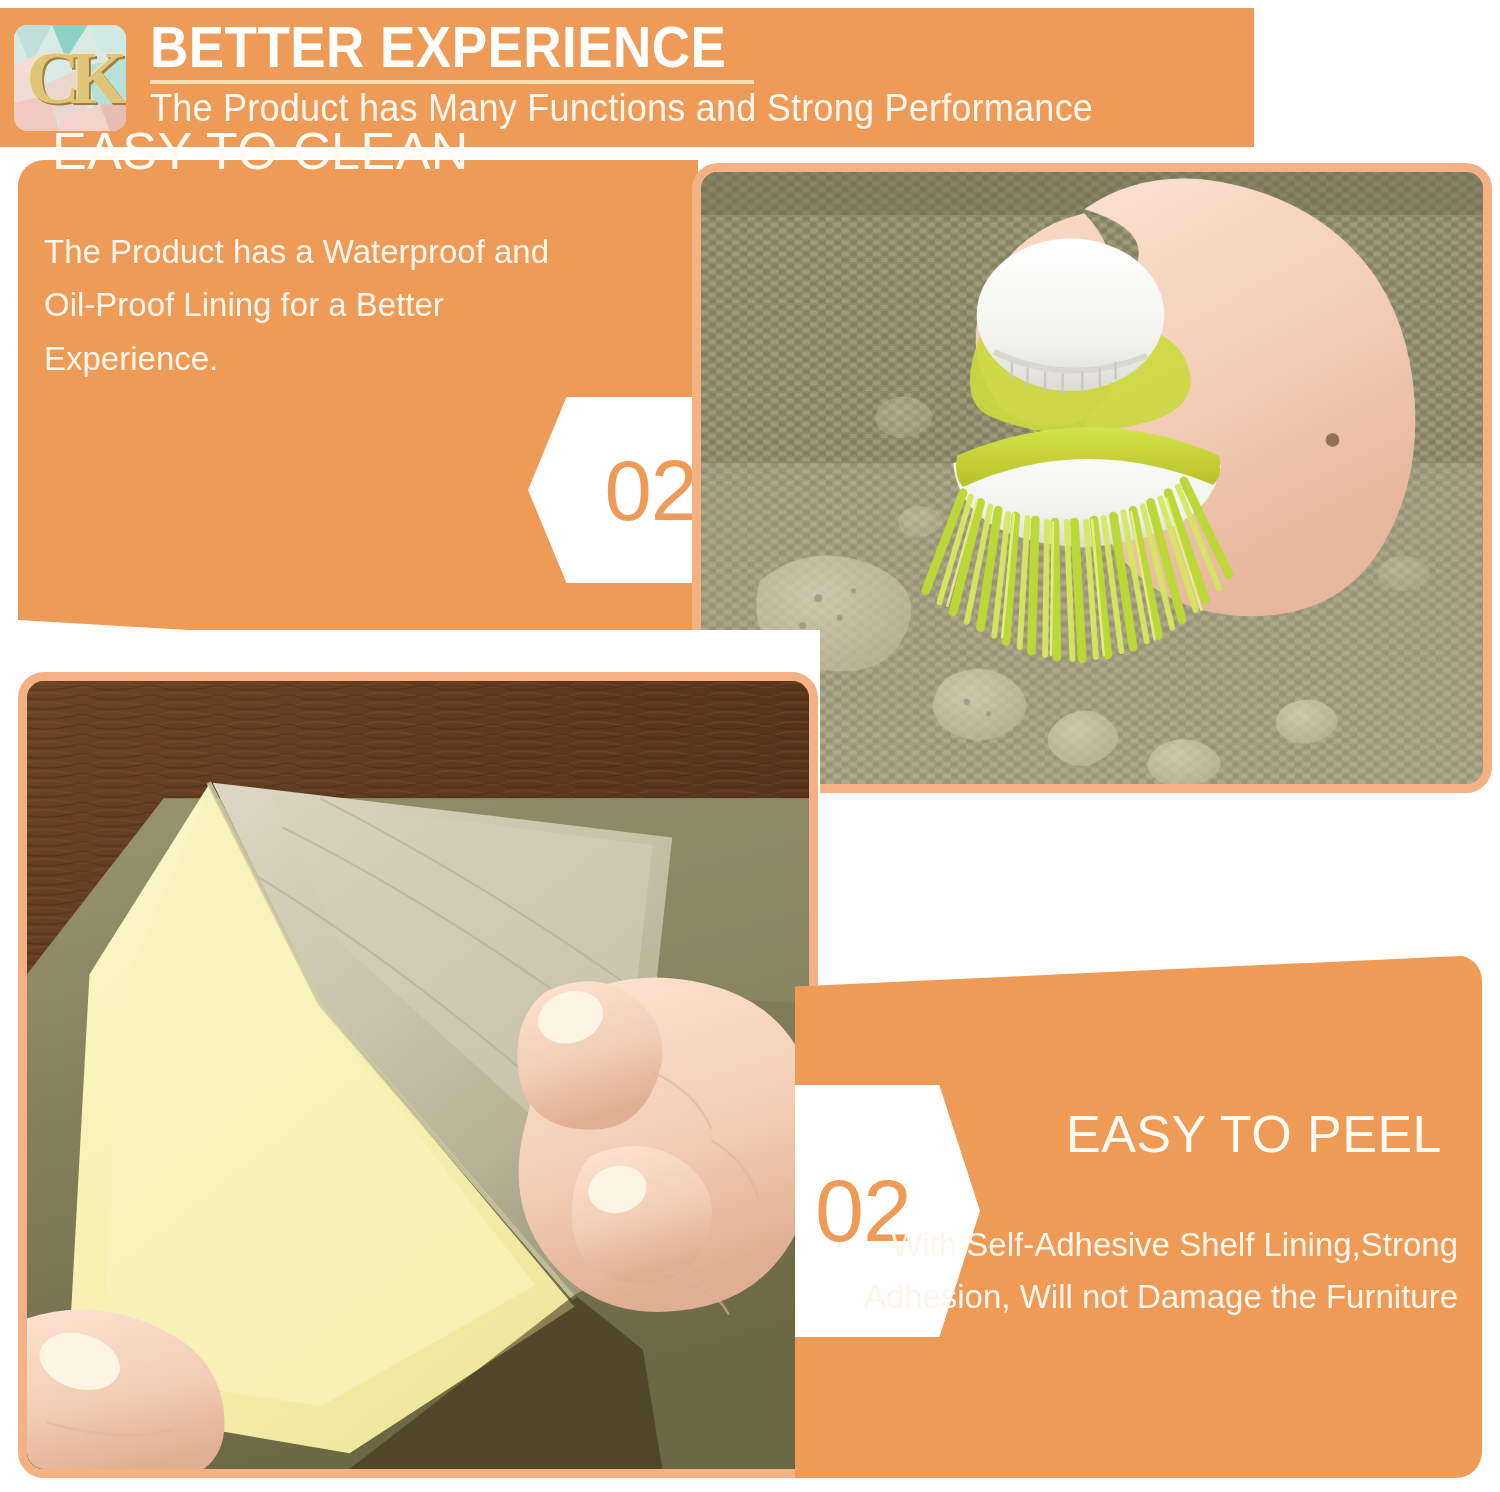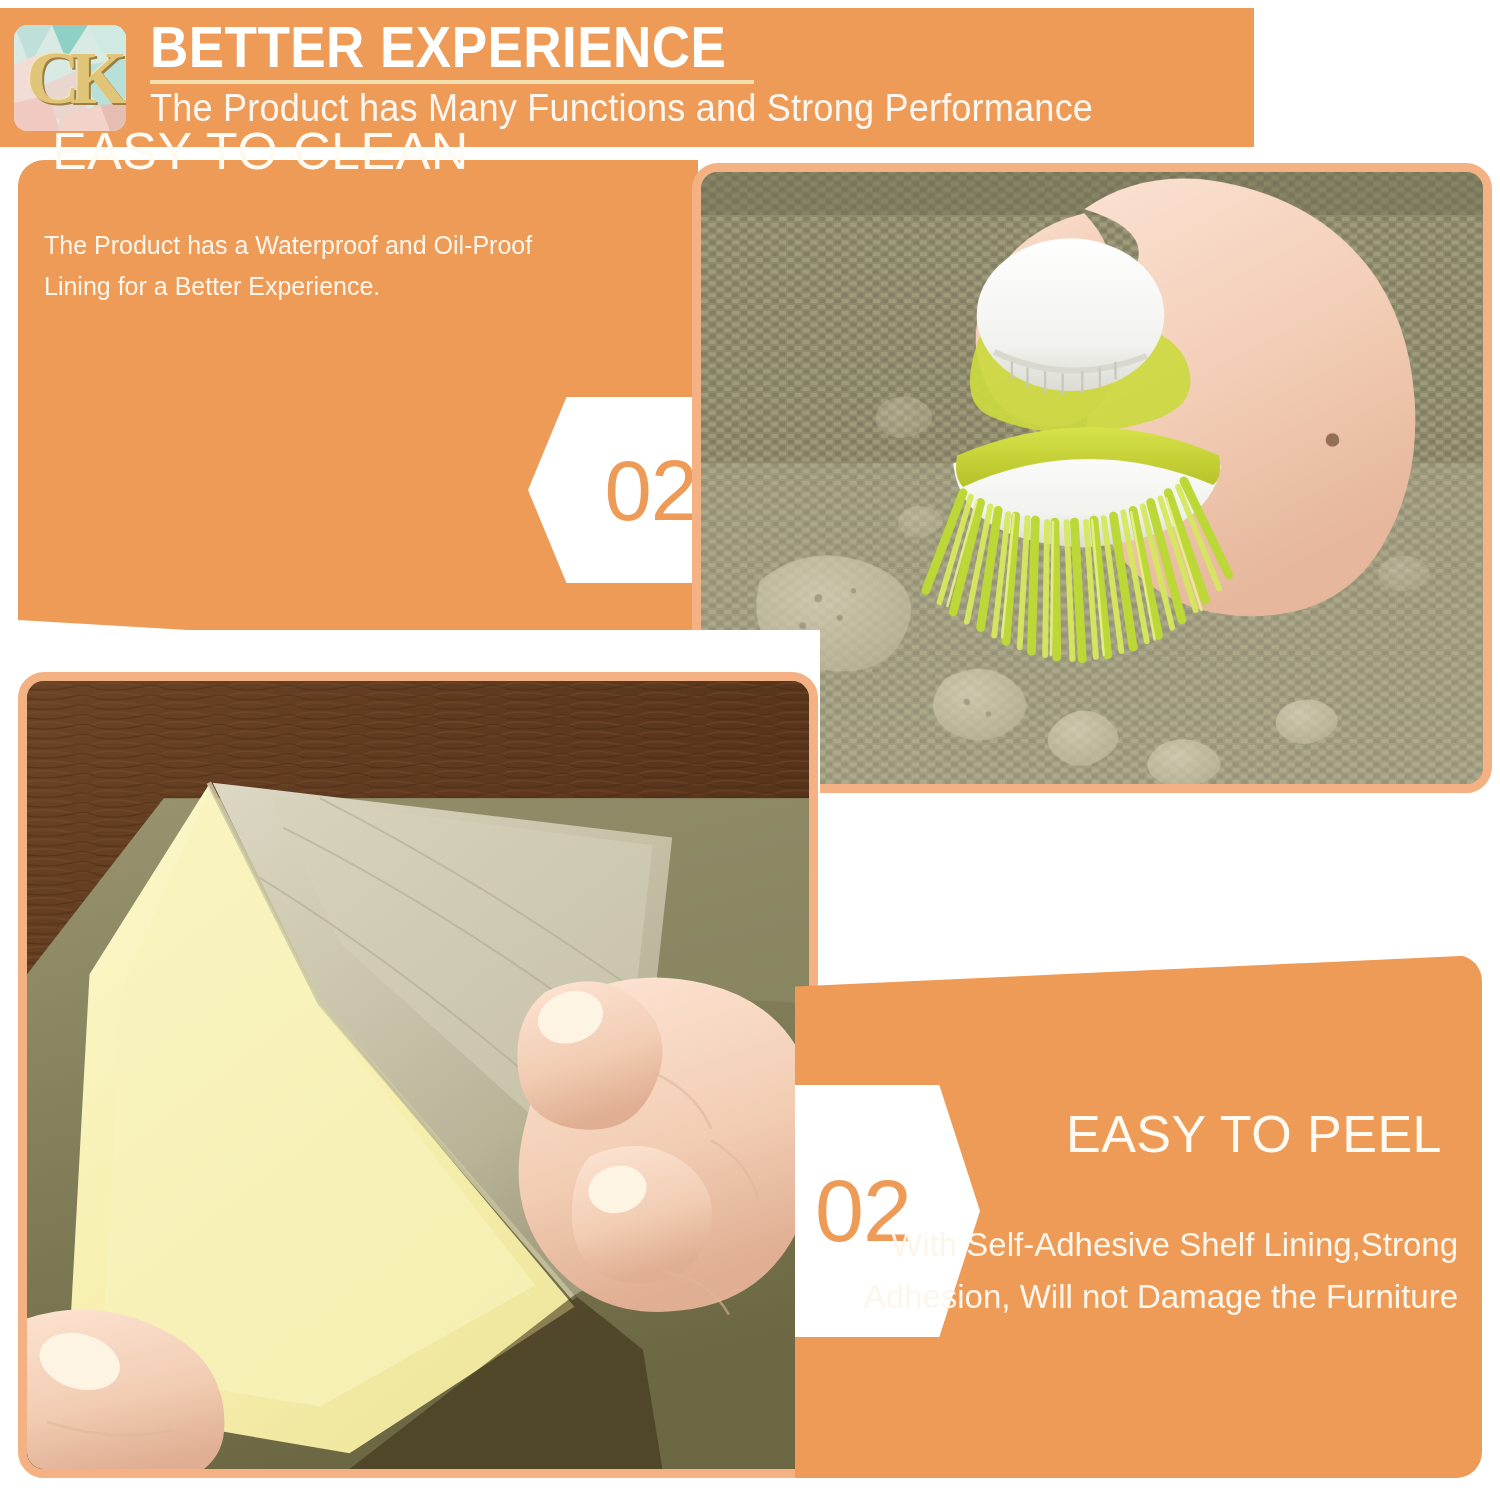--- a/index.html
+++ b/index.html
@@ -94,21 +94,21 @@
     font-weight:400;
     color:#fffaf2;
     letter-spacing:0.5px;
     white-space:nowrap;
     margin-left:8px;
   }
   .s01-body{
     position:absolute;
     left:44px; top:225px;
     width:540px;
-    font-size:25px;
+    font-size:33px;
     line-height:1.62;
     color:#fdf6ec;
   }
 
   
   .badge01{
     position:absolute;
     left:528px; top:397px;
     width:175px; height:186px;
     background:#ffffff;

